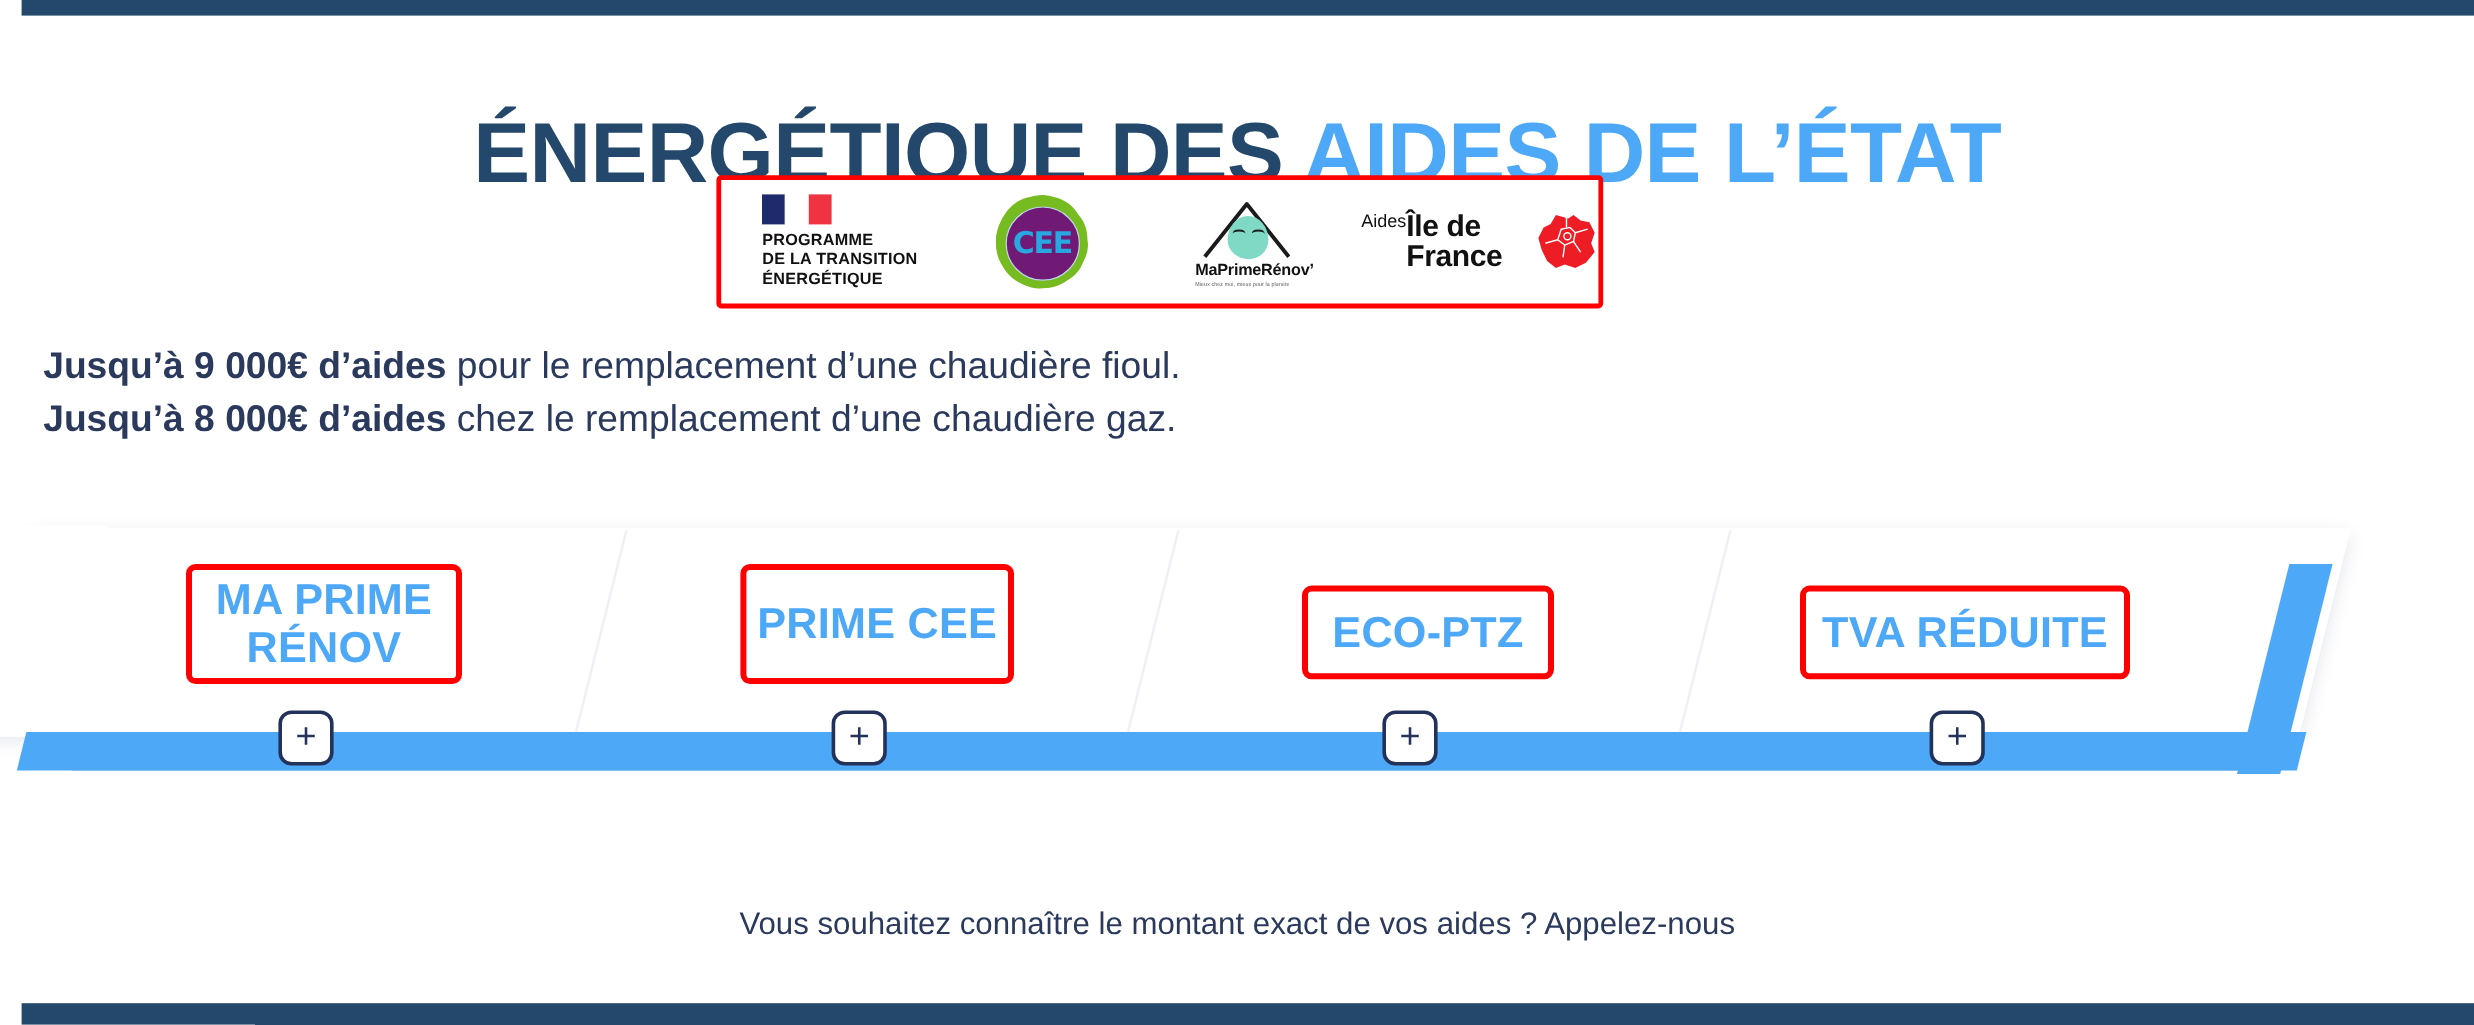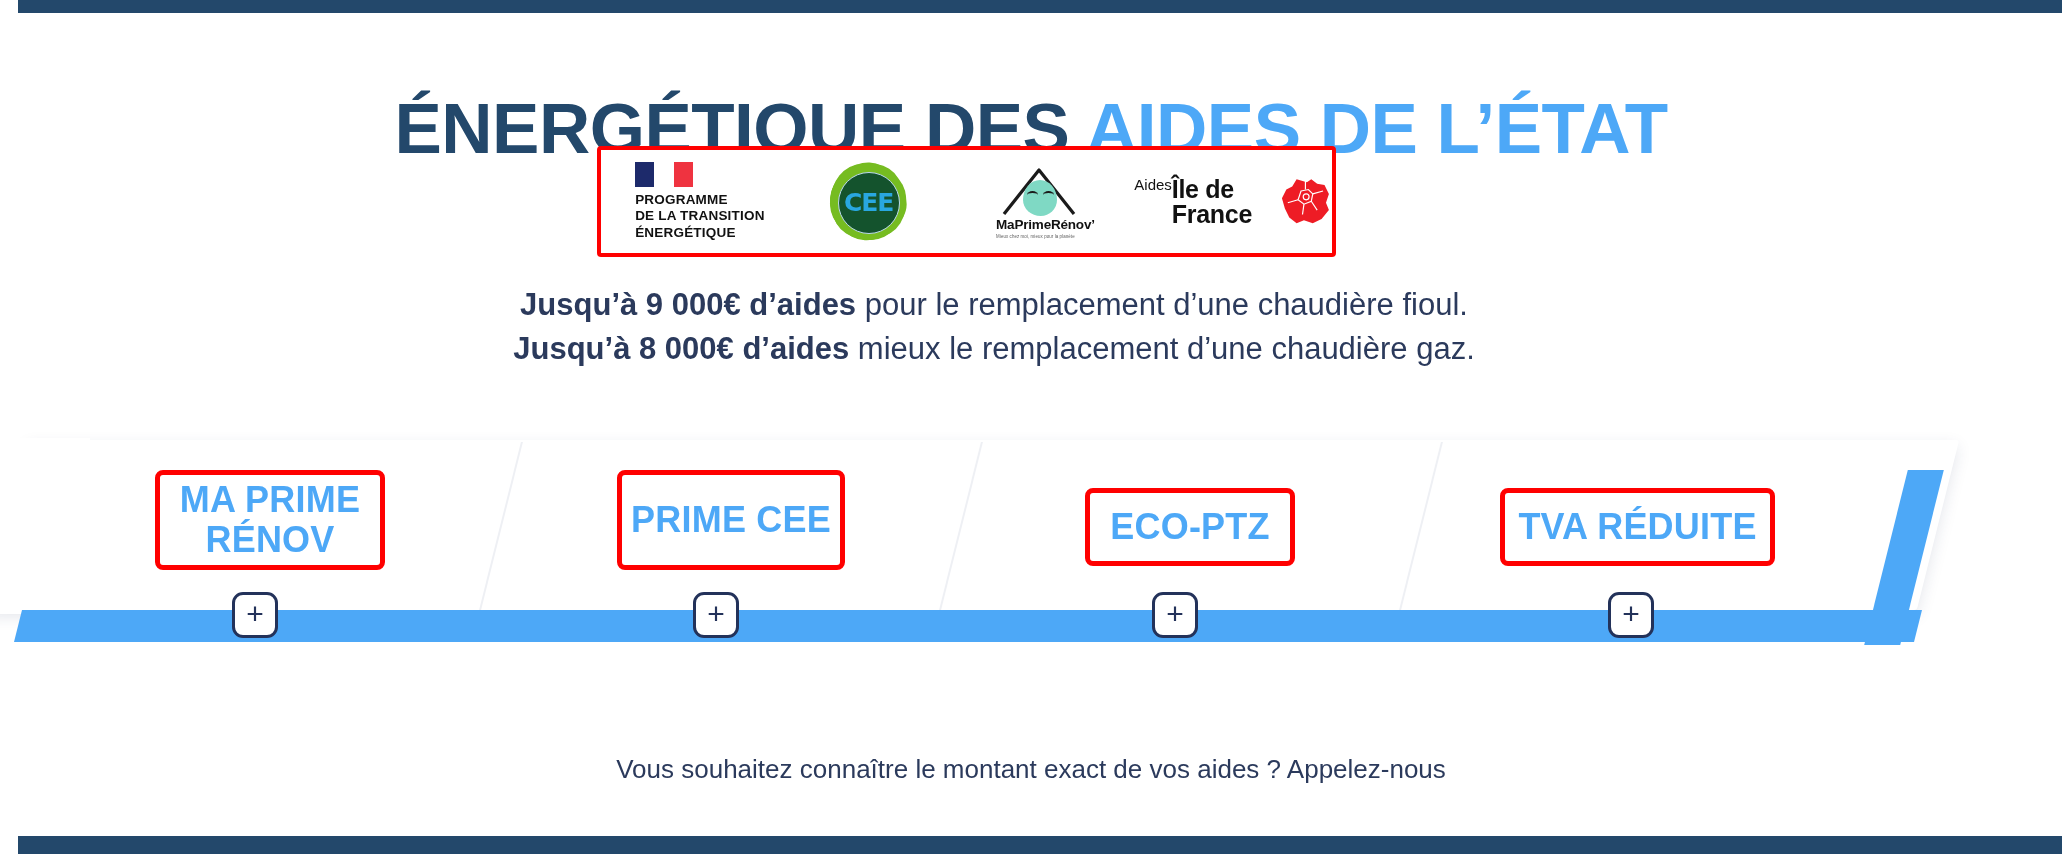--- a/index.html
+++ b/index.html
@@ -58,21 +58,21 @@
   
   .cee-wrap{position:relative;width:76px;height:76px;}
   .cee-scallop{
     position:absolute;inset:0;background:#76bc21;
     border-radius:42% 58% 46% 54% / 52% 44% 56% 48%;
   }
   .cee-scallop.b{transform:rotate(30deg);}
   .cee-scallop.c{transform:rotate(60deg);}
   .cee-inner{
     position:absolute;left:8px;top:8px;width:60px;height:60px;
-    background:#14532d;border:1.5px solid #bcd9ef;border-radius:50%;
+    background:#701a75;border:1.5px solid #bcd9ef;border-radius:50%;
     display:flex;align-items:center;justify-content:center;
   }
   .cee-txt{
     color:#29a7e0;font-weight:bold;font-size:25px;letter-spacing:-1px;
     font-family:"DejaVu Sans", sans-serif;
   }
 
   
   .mpr{display:flex;flex-direction:column;align-items:flex-start;}
   .mpr-mark{position:relative;width:86px;height:50px;}
@@ -96,22 +96,23 @@
   }
 
   
   .idf{display:flex;align-items:center;gap:8px;}
   .idf-txt{display:flex;flex-direction:row;align-items:flex-start;line-height:1;}
   .idf-small{font-size:15px;color:#111111;margin-bottom:3px;}
   .idf-big{font-size:25px;font-weight:bold;color:#111111;letter-spacing:-0.3px;}
 
   
   .subs{
-    position:absolute;left:0;top:283px;width:1988px;text-align:center;
+    position:absolute;left:0;top:283px;width:1988px;
     color:#2b3a5c;
+    padding-left:36px;
   }
   .sub-line{font-size:31px;line-height:1.42;white-space:nowrap;}
   .sub-line b{font-weight:bold;}
 
   
   .ribbon{position:absolute;left:0;top:430px;width:2040px;height:230px;}
   .ribbon-plate{
     position:absolute;left:8px;top:10px;width:1930px;height:170px;
     background:#ffffff;
     box-shadow:0 6px 16px rgba(30,50,90,.13);
@@ -228,21 +229,21 @@
     </div>
   </div>
 
 </div>
 
 <div class="subs">
   <div class="sub-line">
     <b>Jusqu’à 9 000€ d’aides</b><span> pour le remplacement d’une chaudière fioul.</span>
   </div>
   <div class="sub-line">
-    <b>Jusqu’à 8 000€ d’aides</b><span> mieux le remplacement d’une chaudière gaz.</span>
+    <b>Jusqu’à 8 000€ d’aides</b><span> chez le remplacement d’une chaudière gaz.</span>
   </div>
 </div>
 
 <div class="ribbon">
   <div class="ribbon-plate"></div>
   <div class="ribbon-mask"></div>
 
   <div class="ribbon-sep" style="left:500px;"></div>
   <div class="ribbon-sep" style="left:960px;"></div>
   <div class="ribbon-sep" style="left:1420px;"></div>

